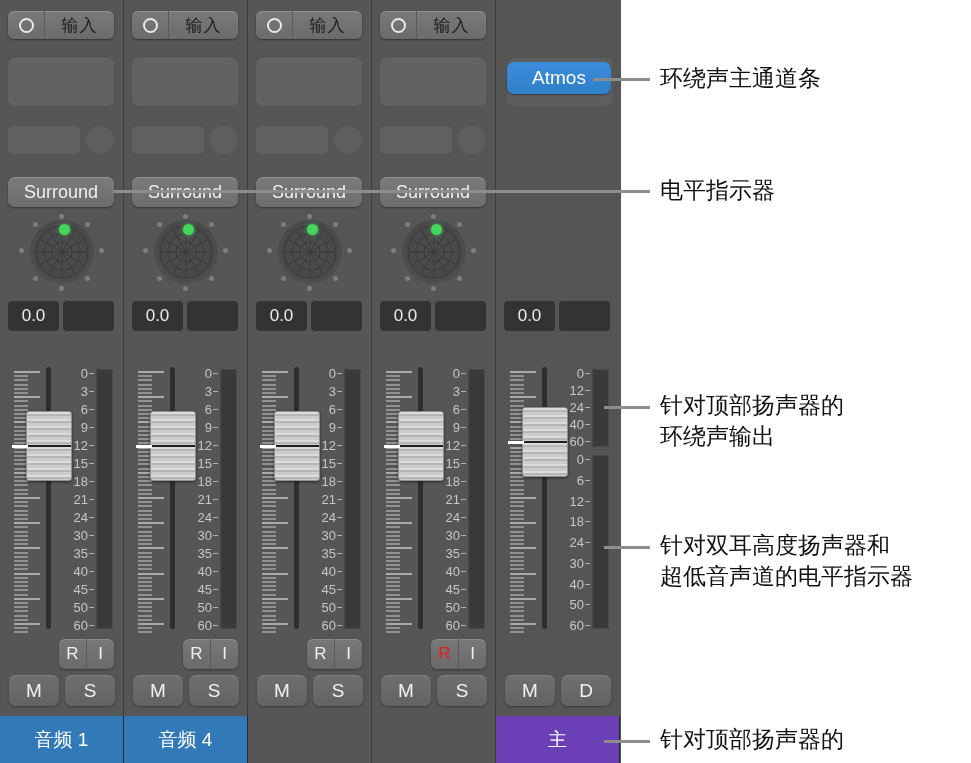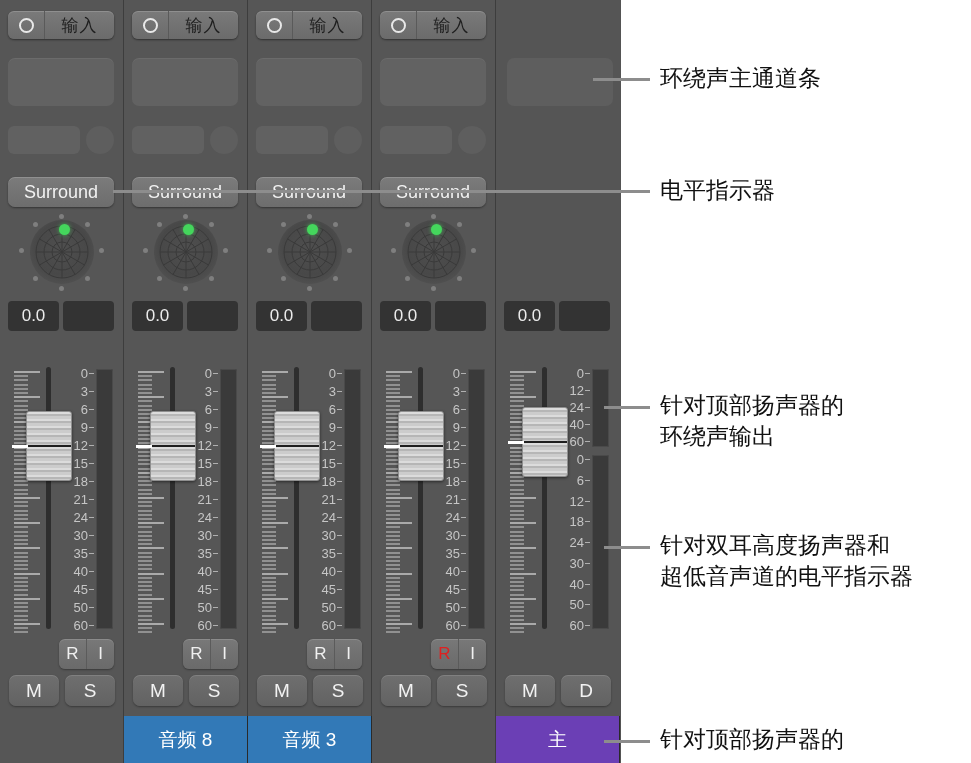--- a/index.html
+++ b/index.html
@@ -356,20 +356,21 @@
       <div class="ri-row">
         <div class="ri-btn">
           <div class="ri-half left">R</div>
           <div class="ri-half">I</div>
         </div>
       </div>
       <div class="ms-row">
         <div class="ms-btn">M</div>
         <div class="ms-btn">S</div>
       </div>
+      <div class="name-bar" style="background:#3279b7;">音频 1</div>
     </div>
     <div class="strip">
       <div class="io-row">
         <div class="io-btn">
           <div class="io-rec">
             <div class="rec-ring"></div>
           </div>
           <div class="io-label">输入</div>
         </div>
       </div>
@@ -512,21 +513,21 @@
       <div class="ri-row">
         <div class="ri-btn">
           <div class="ri-half left">R</div>
           <div class="ri-half">I</div>
         </div>
       </div>
       <div class="ms-row">
         <div class="ms-btn">M</div>
         <div class="ms-btn">S</div>
       </div>
-      <div class="name-bar" style="background:#3279b7;">音频 8</div>
+      <div class="name-bar" style="background:#3279b7;">音频 4</div>
     </div>
     <div class="strip">
       <div class="io-row">
         <div class="io-btn">
           <div class="io-rec">
             <div class="rec-ring"></div>
           </div>
           <div class="io-label">输入</div>
         </div>
       </div>
@@ -669,21 +670,20 @@
       <div class="ri-row">
         <div class="ri-btn">
           <div class="ri-half left">R</div>
           <div class="ri-half">I</div>
         </div>
       </div>
       <div class="ms-row">
         <div class="ms-btn">M</div>
         <div class="ms-btn">S</div>
       </div>
-      <div class="name-bar" style="background:#3279b7;">音频 3</div>
     </div>
     <div class="strip">
       <div class="io-row">
         <div class="io-btn">
           <div class="io-rec">
             <div class="rec-ring"></div>
           </div>
           <div class="io-label">输入</div>
         </div>
       </div>
@@ -829,20 +829,21 @@
           <div class="ri-half">I</div>
         </div>
       </div>
       <div class="ms-row">
         <div class="ms-btn">M</div>
         <div class="ms-btn">S</div>
       </div>
     </div>
     <div class="strip master">
       <div class="atmos-slot"></div>
+      <div class="atmos-btn">Atmos</div>
       <div class="val-row">
         <div class="val-box">0.0</div>
         <div class="val-box blank"></div>
       </div>
       <div class="fader-area">
         <div class="tickcol">
           <div class="tick" style="top:4.0px;width:26px;opacity:0.85;"></div>
           <div class="tick" style="top:8.2px;width:14px;opacity:0.6;"></div>
           <div class="tick" style="top:12.4px;width:14px;opacity:0.6;"></div>
           <div class="tick" style="top:16.6px;width:14px;opacity:0.6;"></div>

